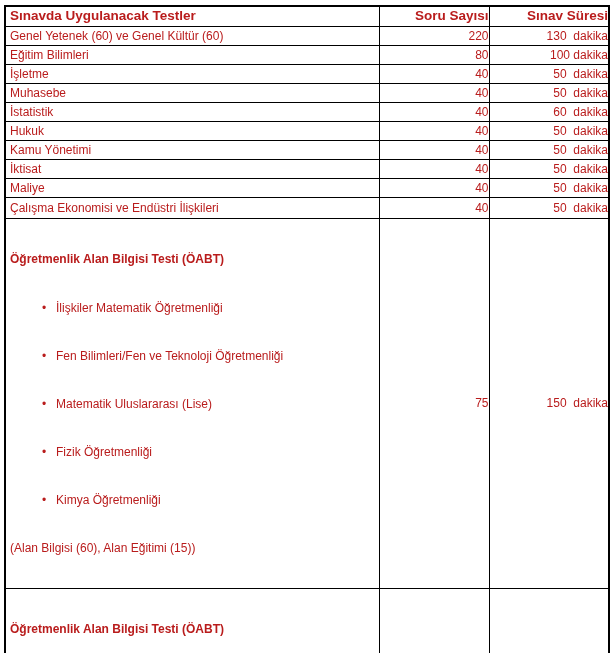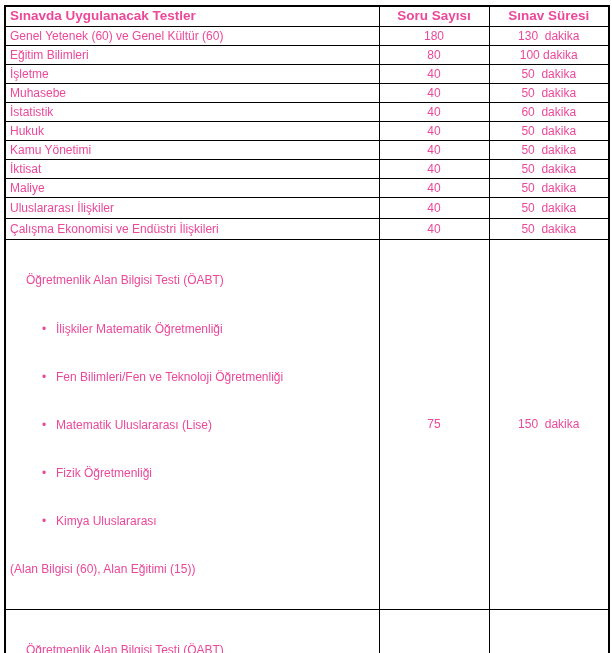--- a/index.html
+++ b/index.html
@@ -1,41 +1,41 @@
 <!DOCTYPE html>
 <html><head>
 <meta charset="utf-8">
 <style>
   html, body { margin: 0; padding: 0; background: #ffffff; }
   .page {
     width: 612px; height: 653px; box-sizing: border-box;
     padding: 5px 4px; background: #ffffff;
-    font-family: "Liberation Sans", sans-serif; color: #ec4899;
+    font-family: "Liberation Sans", sans-serif; color: #b91c1c;
   }
   table.exam {
     border-collapse: collapse; table-layout: fixed;
     width: 604px; border: 2px solid #000000;
   }
   col.c1 { width: 374px; }
   col.c2 { width: 110px; }
   col.c3 { width: 120px; }
   th, td {
     border: 1px solid #000000; padding: 0;
     font-size: 12px; line-height: 16px;
     vertical-align: middle; white-space: pre-wrap;
     overflow: hidden;
   }
   th { font-weight: bold; font-size: 13.5px; }
   .left { text-align: left; padding: 1px 4px; }
-  .ctr  { text-align: center; }
+  .ctr  { text-align: right; }
   tr.r-head { height: 20px; }
   tr.r-s    { height: 19px; }
   tr.r-tall { height: 21px; }
   .group-cell { padding: 0 4px; }
-  .group-title { font-weight: normal; line-height: 17px; margin-left: 16px; }
+  .group-title { font-weight: bold; line-height: 17px; }
   .bullet { display: flex; padding-left: 32px; line-height: 16px; }
   .bullet::before { content: "\2022"; flex: 0 0 14px; width: 14px; }
   .footnote { line-height: 16px; }
 </style>
 </head>
 <body>
 
 <div class="page">
   <table class="exam">
     <colgroup>
@@ -46,21 +46,21 @@
 
     <tbody>
         <tr class="r-head">
       <th class="left">Sınavda Uygulanacak Testler</th>
       <th class="ctr">Soru Sayısı</th>
       <th class="ctr">Sınav Süresi</th>
     </tr>
 
     <tr class="r-s">
       <td class="left">Genel Yetenek (60) ve Genel Kültür (60)</td>
-      <td class="ctr">180</td>
+      <td class="ctr">220</td>
       <td class="ctr">130  dakika</td>
     </tr>
     <tr class="r-s">
       <td class="left">Eğitim Bilimleri</td>
       <td class="ctr">80</td>
       <td class="ctr">100 dakika</td>
     </tr>
     <tr class="r-s">
       <td class="left">İşletme</td>
       <td class="ctr">40</td>
@@ -90,38 +90,33 @@
       <td class="left">İktisat</td>
       <td class="ctr">40</td>
       <td class="ctr">50  dakika</td>
     </tr>
     <tr class="r-s">
       <td class="left">Maliye</td>
       <td class="ctr">40</td>
       <td class="ctr">50  dakika</td>
     </tr>
     <tr class="r-tall">
-      <td class="left">Uluslararası İlişkiler</td>
-      <td class="ctr">40</td>
-      <td class="ctr">50  dakika</td>
-    </tr>
-    <tr class="r-tall">
       <td class="left">Çalışma Ekonomisi ve Endüstri İlişkileri</td>
       <td class="ctr">40</td>
       <td class="ctr">50  dakika</td>
     </tr>
 
     <tr>
       <td class="group-cell">
         <div class="group-title">Öğretmenlik Alan Bilgisi Testi (ÖABT)</div>
         <div class="bullet">İlişkiler Matematik Öğretmenliği</div>
         <div class="bullet">Fen Bilimleri/Fen ve Teknoloji Öğretmenliği</div>
         <div class="bullet">Matematik Uluslararası (Lise)</div>
         <div class="bullet">Fizik Öğretmenliği</div>
-        <div class="bullet">Kimya Uluslararası</div>
+        <div class="bullet">Kimya Öğretmenliği</div>
         <div class="footnote">(Alan Bilgisi (60), Alan Eğitimi (15))</div>
       </td>
       <td class="ctr">75</td>
       <td class="ctr">150  dakika</td>
     </tr>
 
     <tr>
       <td class="group-cell">
         <div class="group-title">Öğretmenlik Alan Bilgisi Testi (ÖABT)</div>
         

